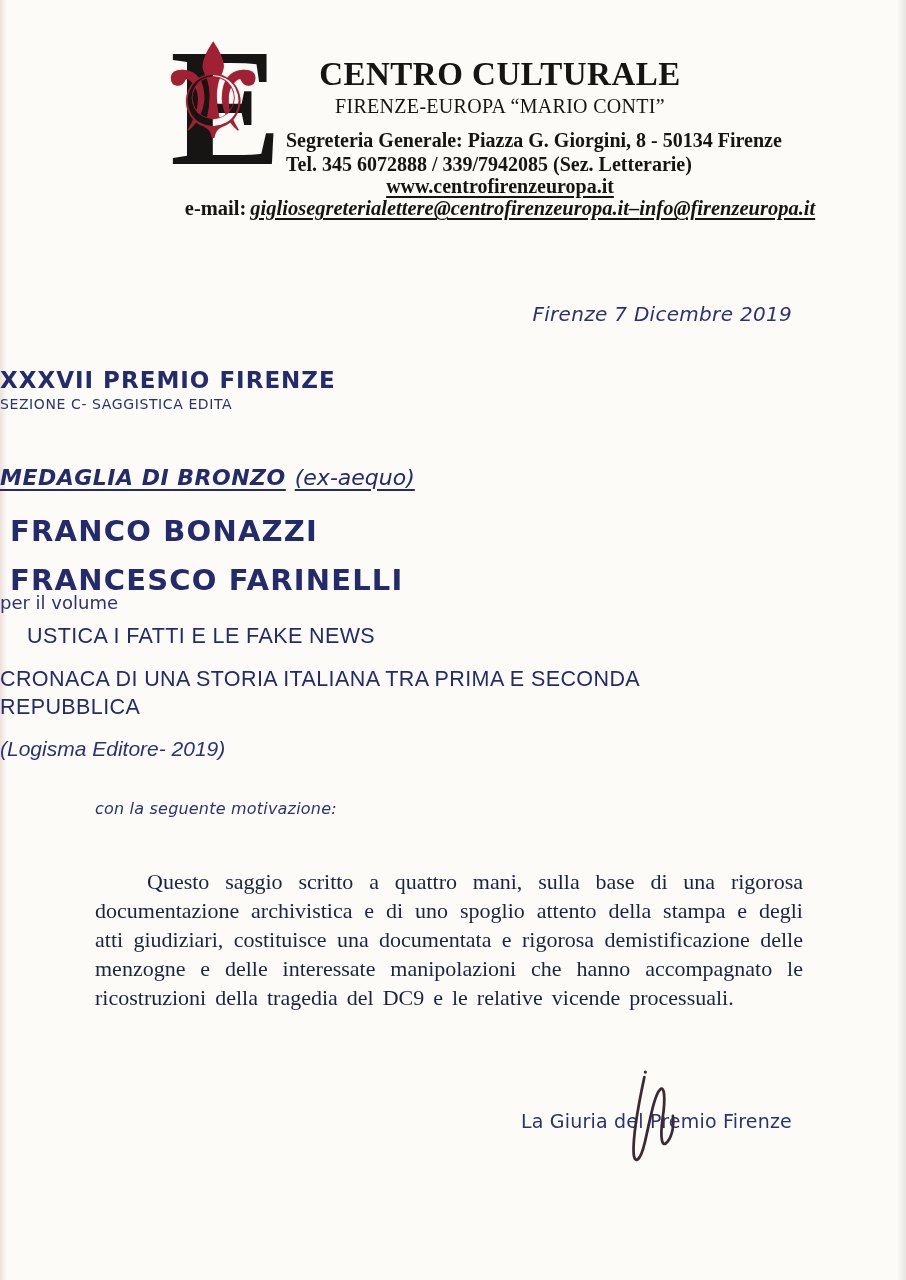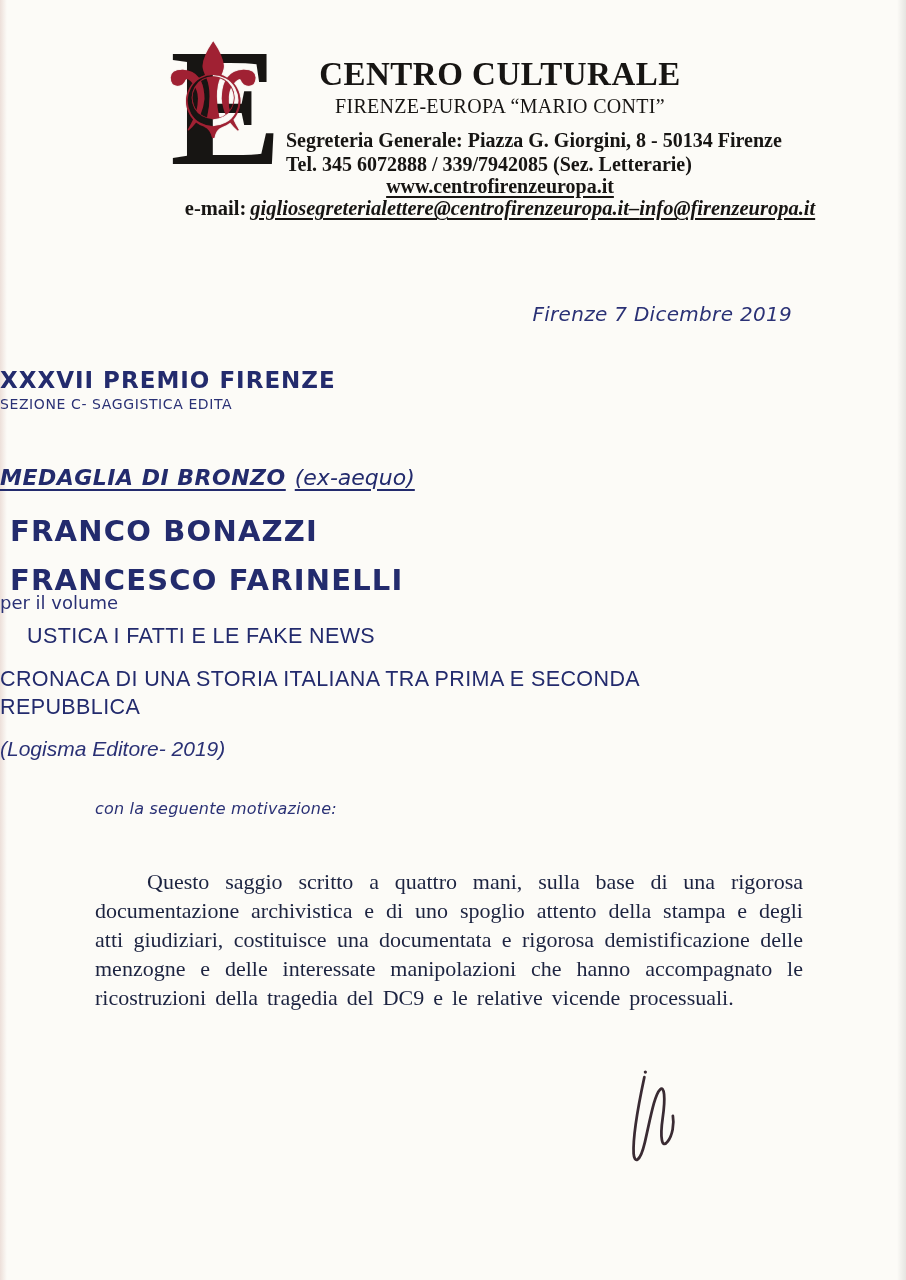--- a/index.html
+++ b/index.html
@@ -122,20 +122,21 @@
 
   <div class="cblock full book-line book-1">USTICA I FATTI E LE FAKE NEWS</div>
   <div class="cblock full book-line book-2">CRONACA DI UNA STORIA ITALIANA TRA PRIMA E SECONDA</div>
   <div class="cblock full book-line book-3">REPUBBLICA</div>
 
   <div class="cblock publisher">(Logisma Editore- 2019)</div>
 
   <div class="motivation-label">con la seguente motivazione:</div>
   <p class="motivation-body">Questo saggio scritto a quattro mani, sulla base di una rigorosa documentazione archivistica e di uno spoglio attento della stampa e degli atti giudiziari, costituisce una documentata e rigorosa demistificazione delle menzogne e delle interessate manipolazioni che hanno accompagnato le ricostruzioni della tragedia del DC9 e le relative vicende processuali.</p>
 
+  <div class="giuria-label">La Giuria del Premio Firenze</div>
   <svg class="signature-svg" viewBox="0 0 60 104" aria-hidden="true">
     <circle cx="22.5" cy="4" r="1.6" fill="#3a2b33"></circle>
     <path d="M 21.5,9
              C 17,30 10,66 11,84
              C 11.6,93 17,94 22,73
              C 27.5,49 31.5,26 37,21
              C 41,17.5 42.5,28 39.5,49
              C 36.8,68 38.5,80 44.5,72
              C 49,66 51,55 49.5,47" fill="none" stroke="#3a2b33" stroke-width="2.7" stroke-linecap="round" stroke-linejoin="round"></path>
   </svg>

